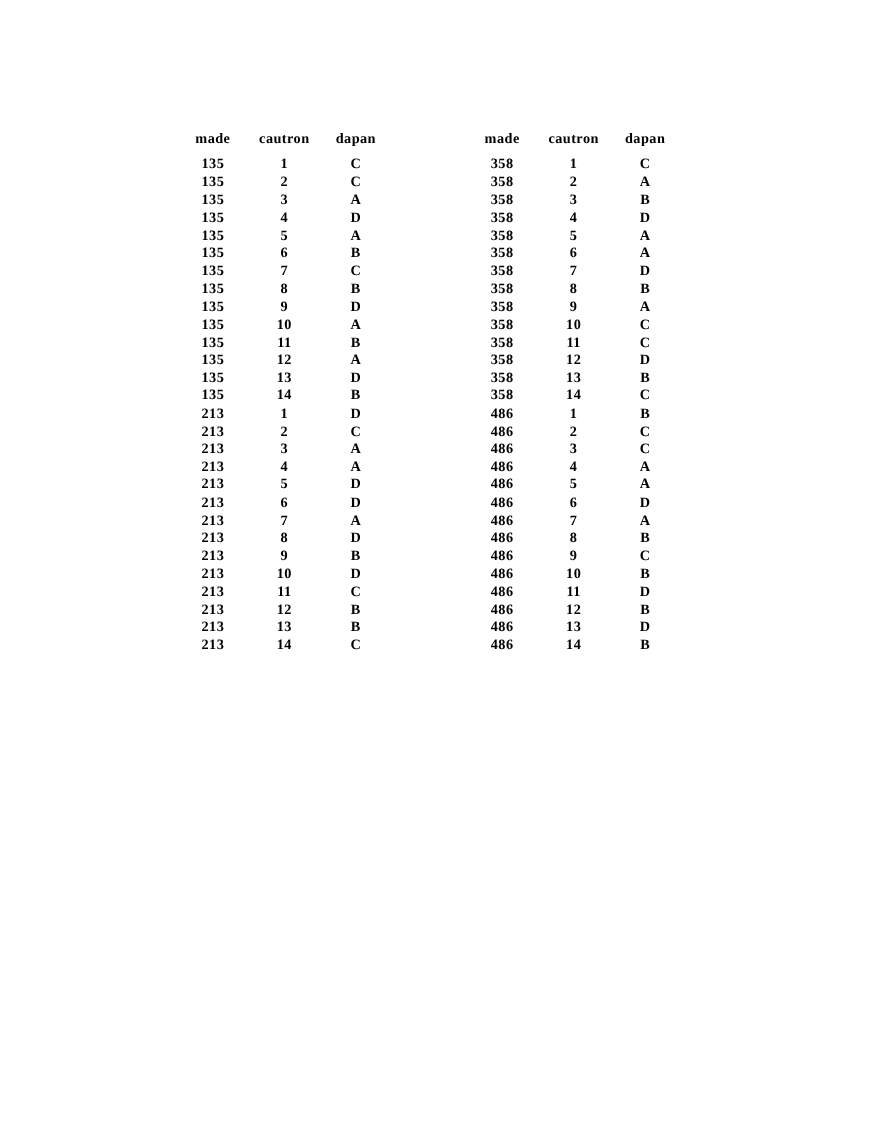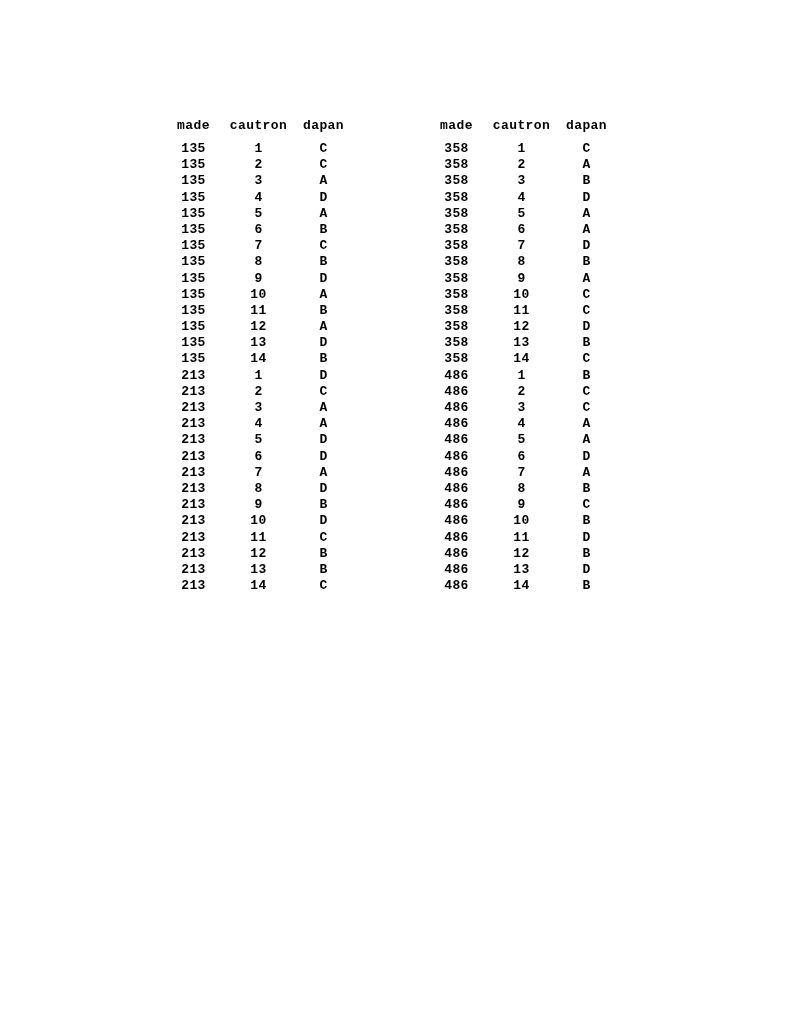--- a/index.html
+++ b/index.html
@@ -6,21 +6,21 @@
     margin: 0;
     padding: 0;
     background: #ffffff;
   }
   .page {
     position: relative;
     width: 792px;
     height: 1024px;
     background: #ffffff;
     overflow: hidden;
-    font-family: Liberation Mono, monospace;
+    font-family: Liberation Serif, serif;
   }
   .data-table {
     position: absolute;
     color: #000000;
     font-weight: bold;
     font-size: 13px;
     letter-spacing: 0.4px;
   }
   .tbl-left  { left: 161px; top: 118px; }
   .tbl-right { left: 424px; top: 118px; }

